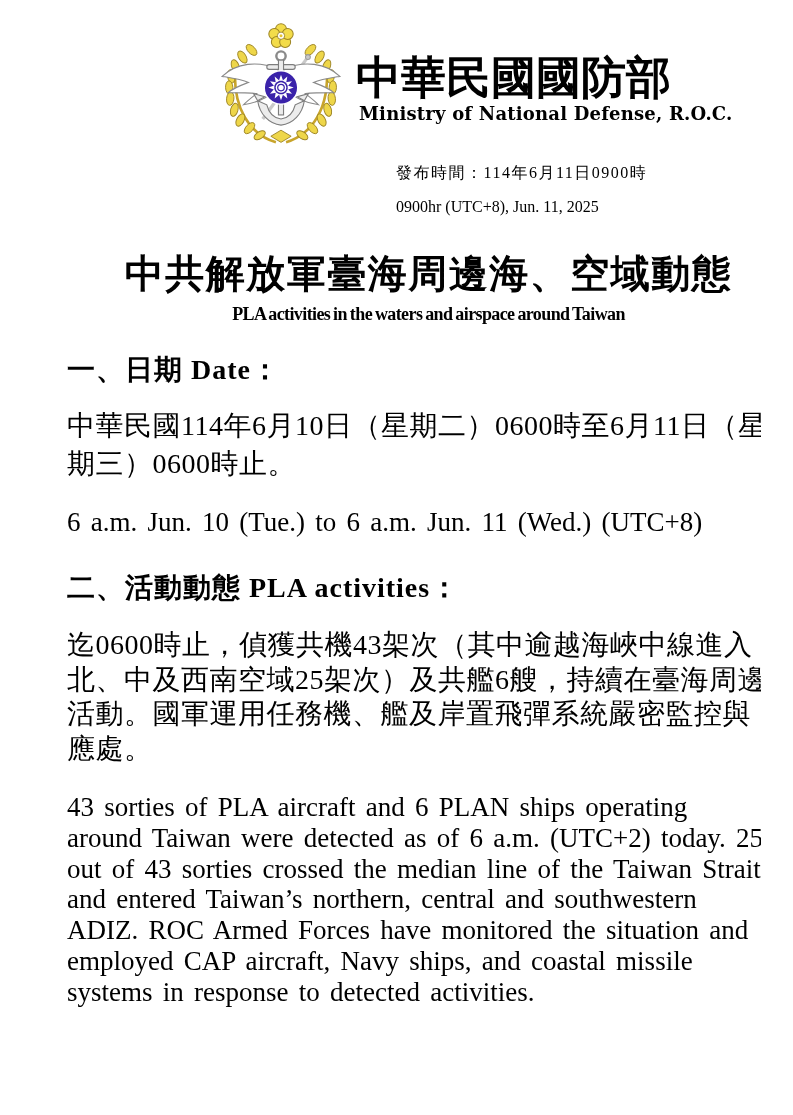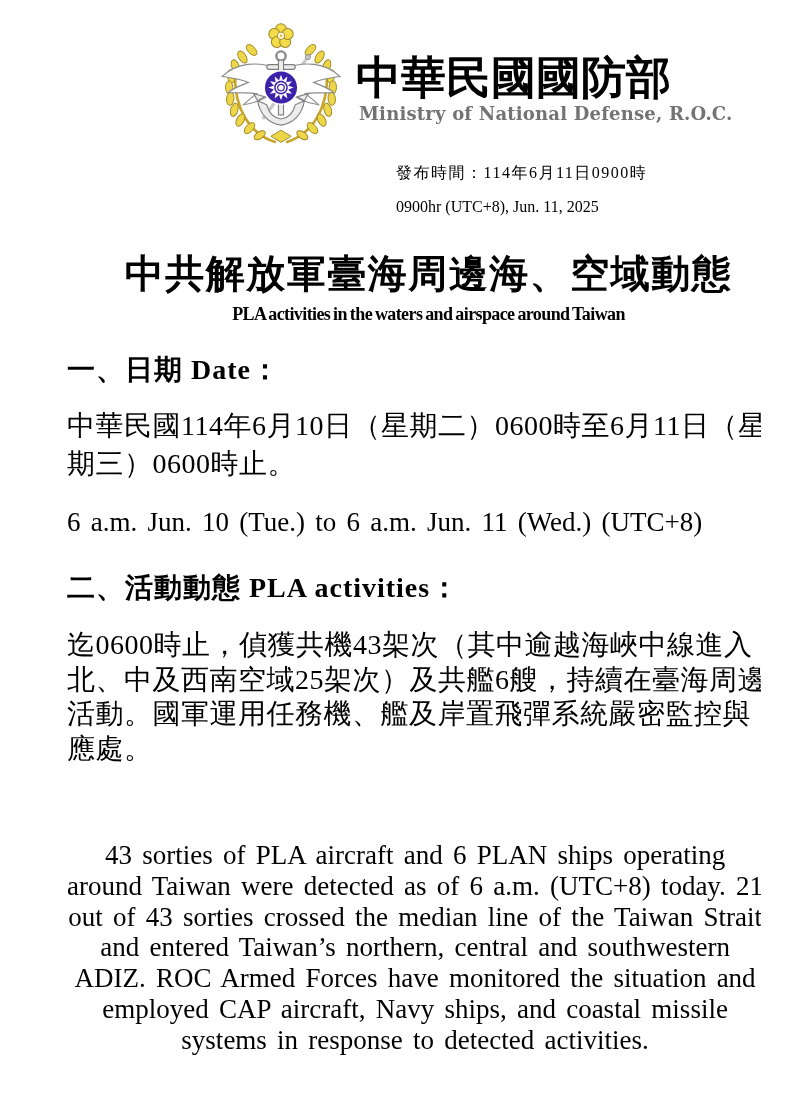--- a/index.html
+++ b/index.html
@@ -18,21 +18,21 @@
   
   .emblem { left:183px; top:22px; width:132px; height:128px; }
   .org-zh {
     left:324px; top:48px;
     font-size:45px; font-weight:600; letter-spacing:0px;
     white-space:nowrap;
   }
   .org-en {
     left:327px; top:103px;
     font-family:"DejaVu Serif","Liberation Serif",serif;
-    font-size:18px; font-weight:bold; color:#737373;
+    font-size:18px; font-weight:bold; color:#000000;
     letter-spacing:0.2px; white-space:nowrap;
   }
   .release {
     left:364px; top:156px;
     font-size:16px; line-height:34px;
   }
   .release div { white-space:nowrap; }
   .release .zh { letter-spacing:1.5px; }
 
   
@@ -46,21 +46,21 @@
   .h-act  { top:569px; }
 
   .zh-body { left:35px; font-size:28px; letter-spacing:0.5px; }
   .zh-body div { white-space:nowrap; }
   .zh-date { top:407px; line-height:38px; }
   .zh-act  { top:628px; line-height:34.5px; }
 
   .en-body { left:35px; font-size:27px; word-spacing:3.5px; }
   .en-body div { white-space:nowrap; }
   .en-date { top:505px; line-height:34px;text-align:center; }
-  .en-act  { top:840px; line-height:30.8px;text-align:center; }
+  .en-act  { top:792px; line-height:30.8px; }
 </style>
 </head>
 <body>
 
 <div class="page">
 
   <svg class="abs emblem" viewBox="0 0 130 125" xmlns="http://www.w3.org/2000/svg">
 
     <g>
       <path d="M60,118 C34,110 17,84 20,44" fill="none" stroke="#c8a42b" stroke-width="2.6"></path>
@@ -175,21 +175,21 @@
 
   <div class="abs sec-heading h-act">二、活動動態 PLA activities：</div>
   <div class="abs zh-body zh-act">
       <div>迄0600時止，偵獲共機43架次（其中逾越海峽中線進入</div>
       <div>北、中及西南空域25架次）及共艦6艘，持續在臺海周邊</div>
       <div>活動。國軍運用任務機、艦及岸置飛彈系統嚴密監控與</div>
       <div>應處。</div>
     </div>
   <div class="abs en-body en-act">
       <div>43 sorties of PLA aircraft and 6 PLAN ships operating</div>
-      <div>around Taiwan were detected as of 6 a.m. (UTC+8) today. 21</div>
+      <div>around Taiwan were detected as of 6 a.m. (UTC+2) today. 25</div>
       <div>out of 43 sorties crossed the median line of the Taiwan Strait</div>
       <div>and entered Taiwan’s northern, central and southwestern</div>
       <div>ADIZ. ROC Armed Forces have monitored the situation and</div>
       <div>employed CAP aircraft, Navy ships, and coastal missile</div>
       <div>systems in response to detected activities.</div>
     </div>
 
 </div>
 
 </body></html>

